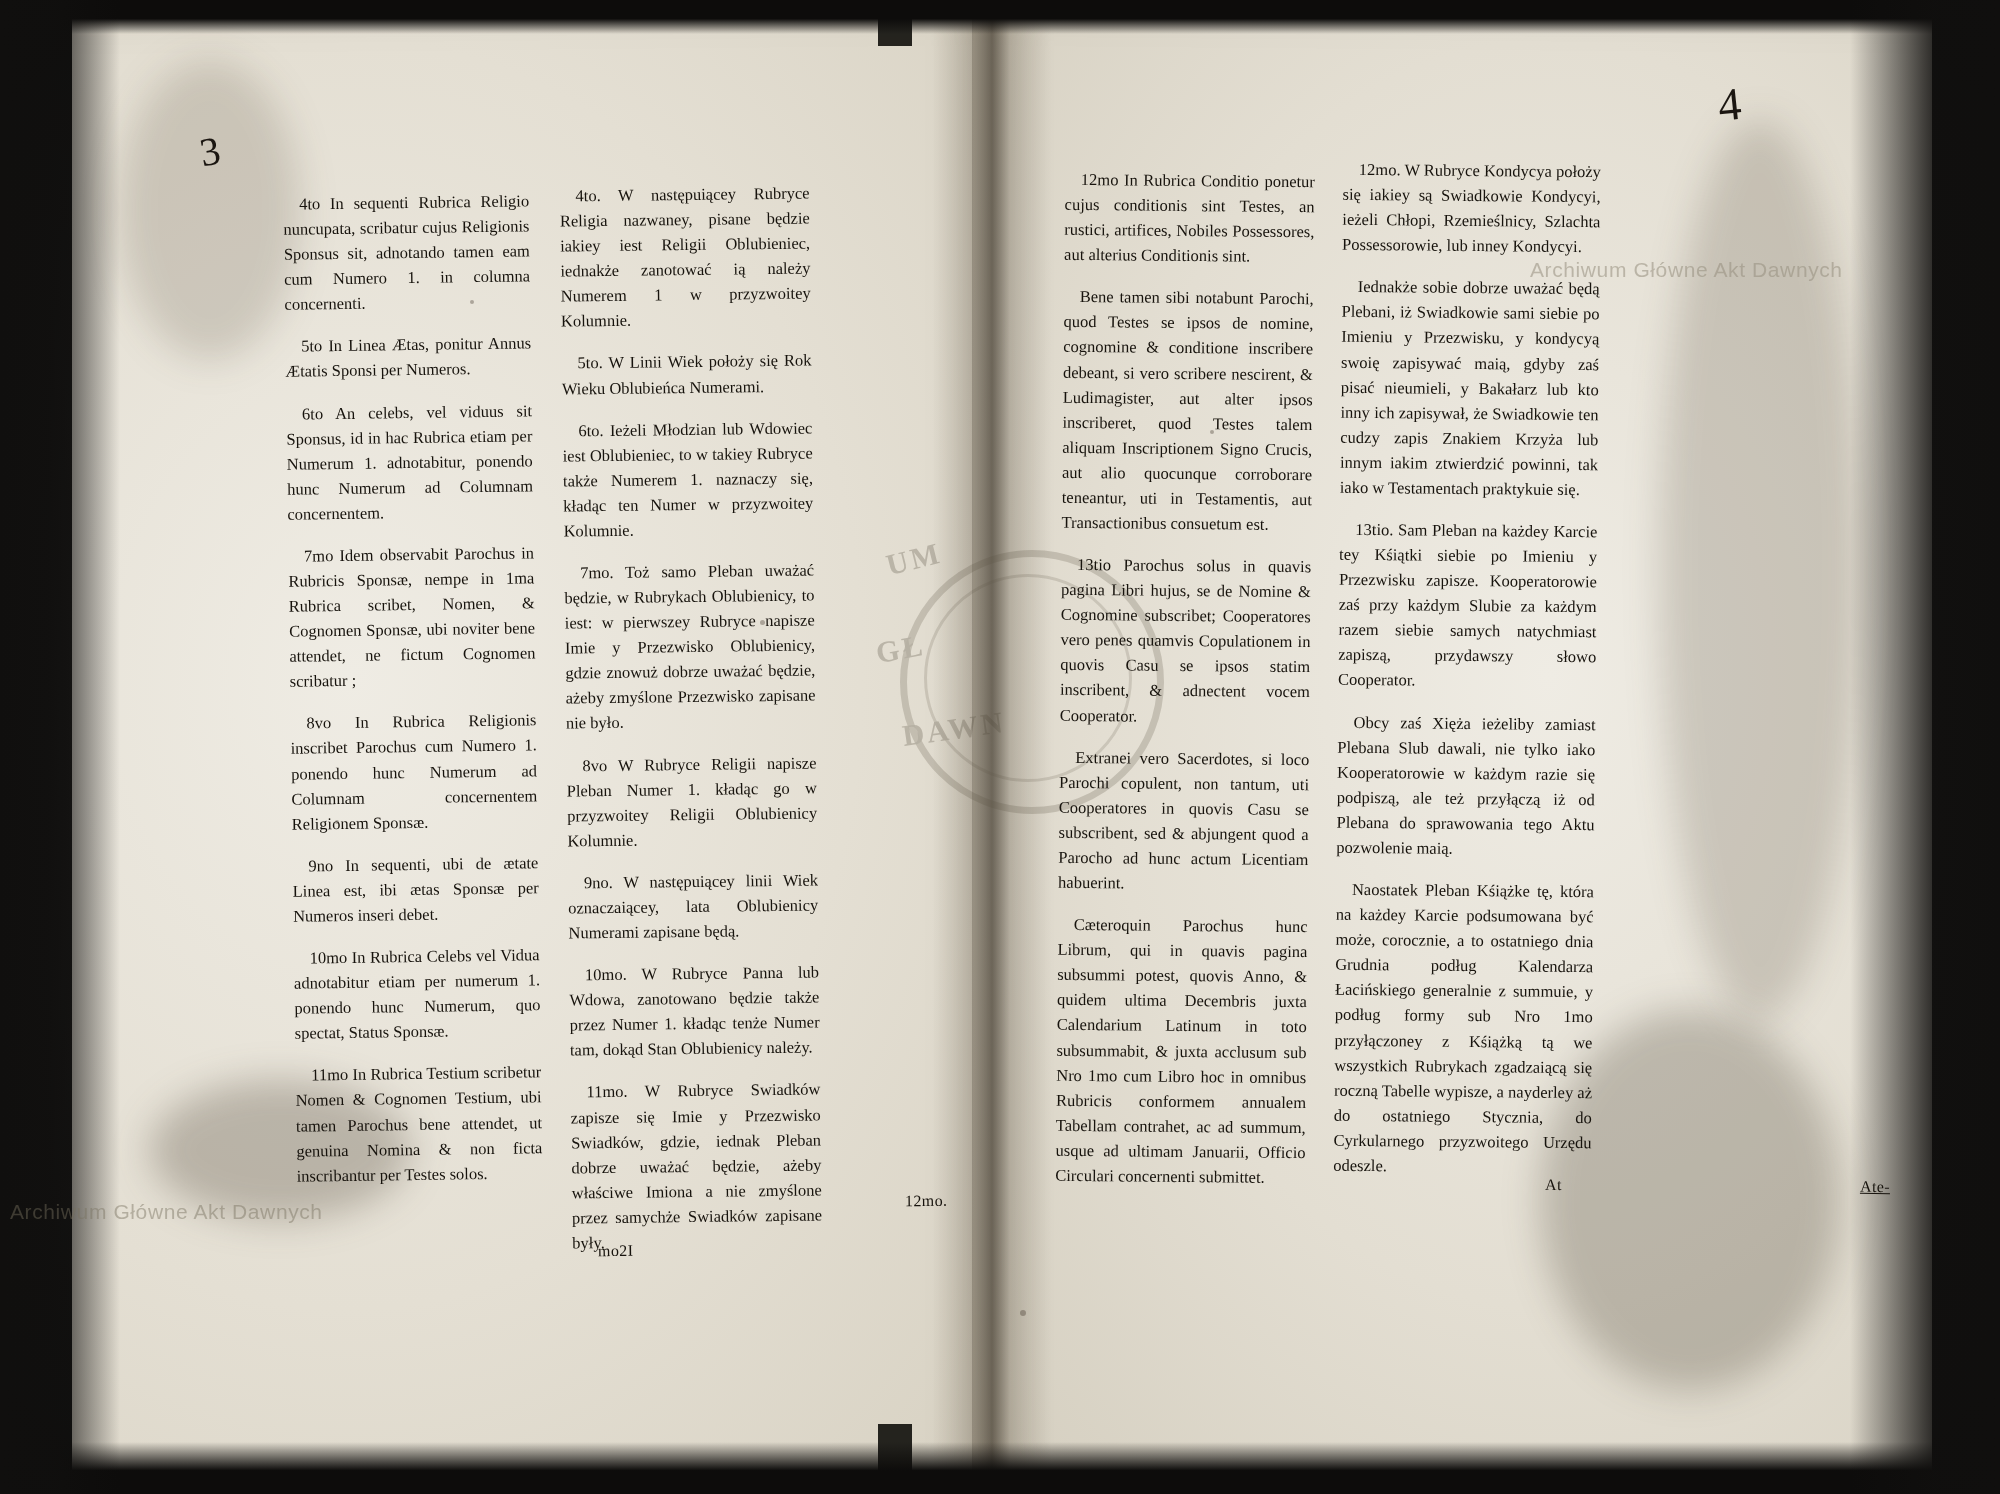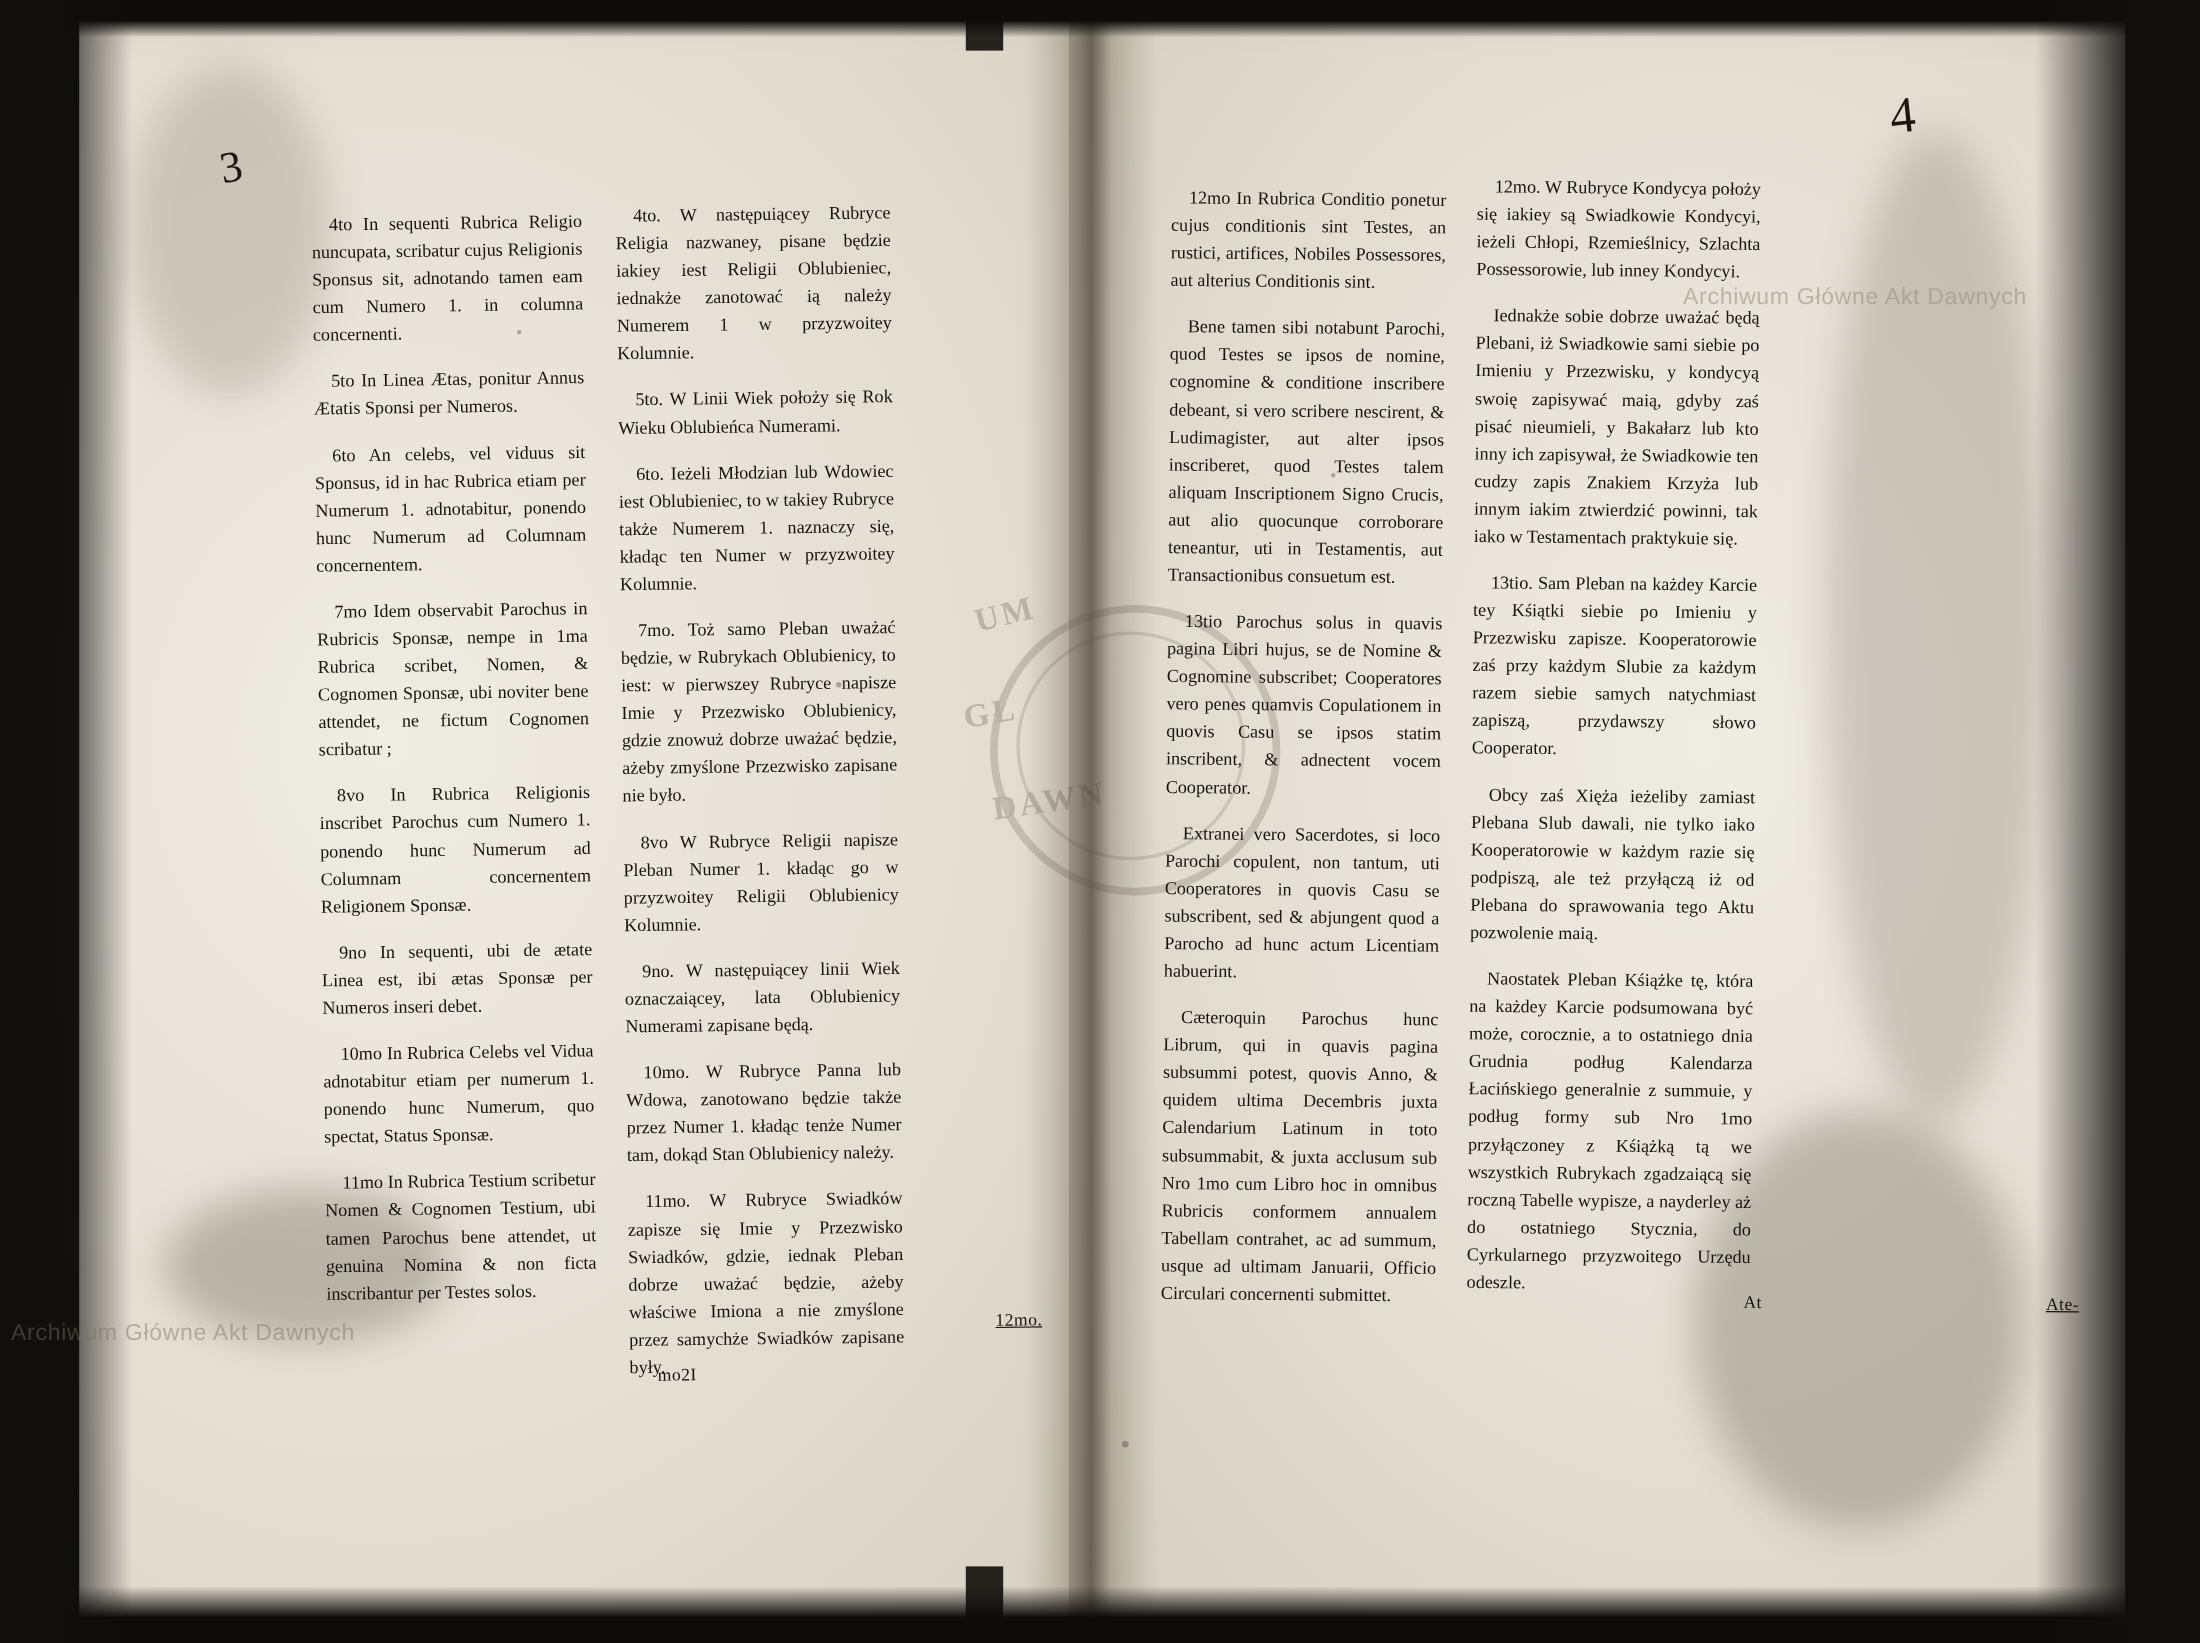--- a/index.html
+++ b/index.html
@@ -125,22 +125,22 @@
   #c3 { left: 1060px; top: 168px; width: 250px; transform: rotate(0.55deg); }
   #c4 { left: 1338px; top: 158px; width: 258px; transform: rotate(0.55deg); }
 
   .catchword {
     position: absolute;
     font-size: 16px;
     color: #17130d;
     letter-spacing: .4px;
   }
   #cw-1 { left: 598px; top: 1242px; transform: rotate(-0.8deg); }
-  #cw-2 { left: 905px; top: 1192px; transform: rotate(-0.7deg); text-decoration: underline; }
-  #cw-4 { left: 1545px; top: 1176px; transform: rotate(.5deg); margin-left: 40px; }
+  #cw-2 { left: 905px; top: 1192px; transform: rotate(-0.7deg); }
+  #cw-4 { left: 1545px; top: 1176px; transform: rotate(.5deg); }
   #cw-5 { left: 1860px; top: 1178px; transform: rotate(.5deg); text-decoration: underline; }
 
   .folio {
     position: absolute;
     font-family: "Liberation Serif", serif;
     color: #1b1611;
     font-size: 40px;
   }
   #folio-left  { left: 200px; top: 128px; transform: rotate(-10deg); }
   #folio-right { left: 1718px; top: 78px; transform: rotate(-6deg); font-size: 46px; }

